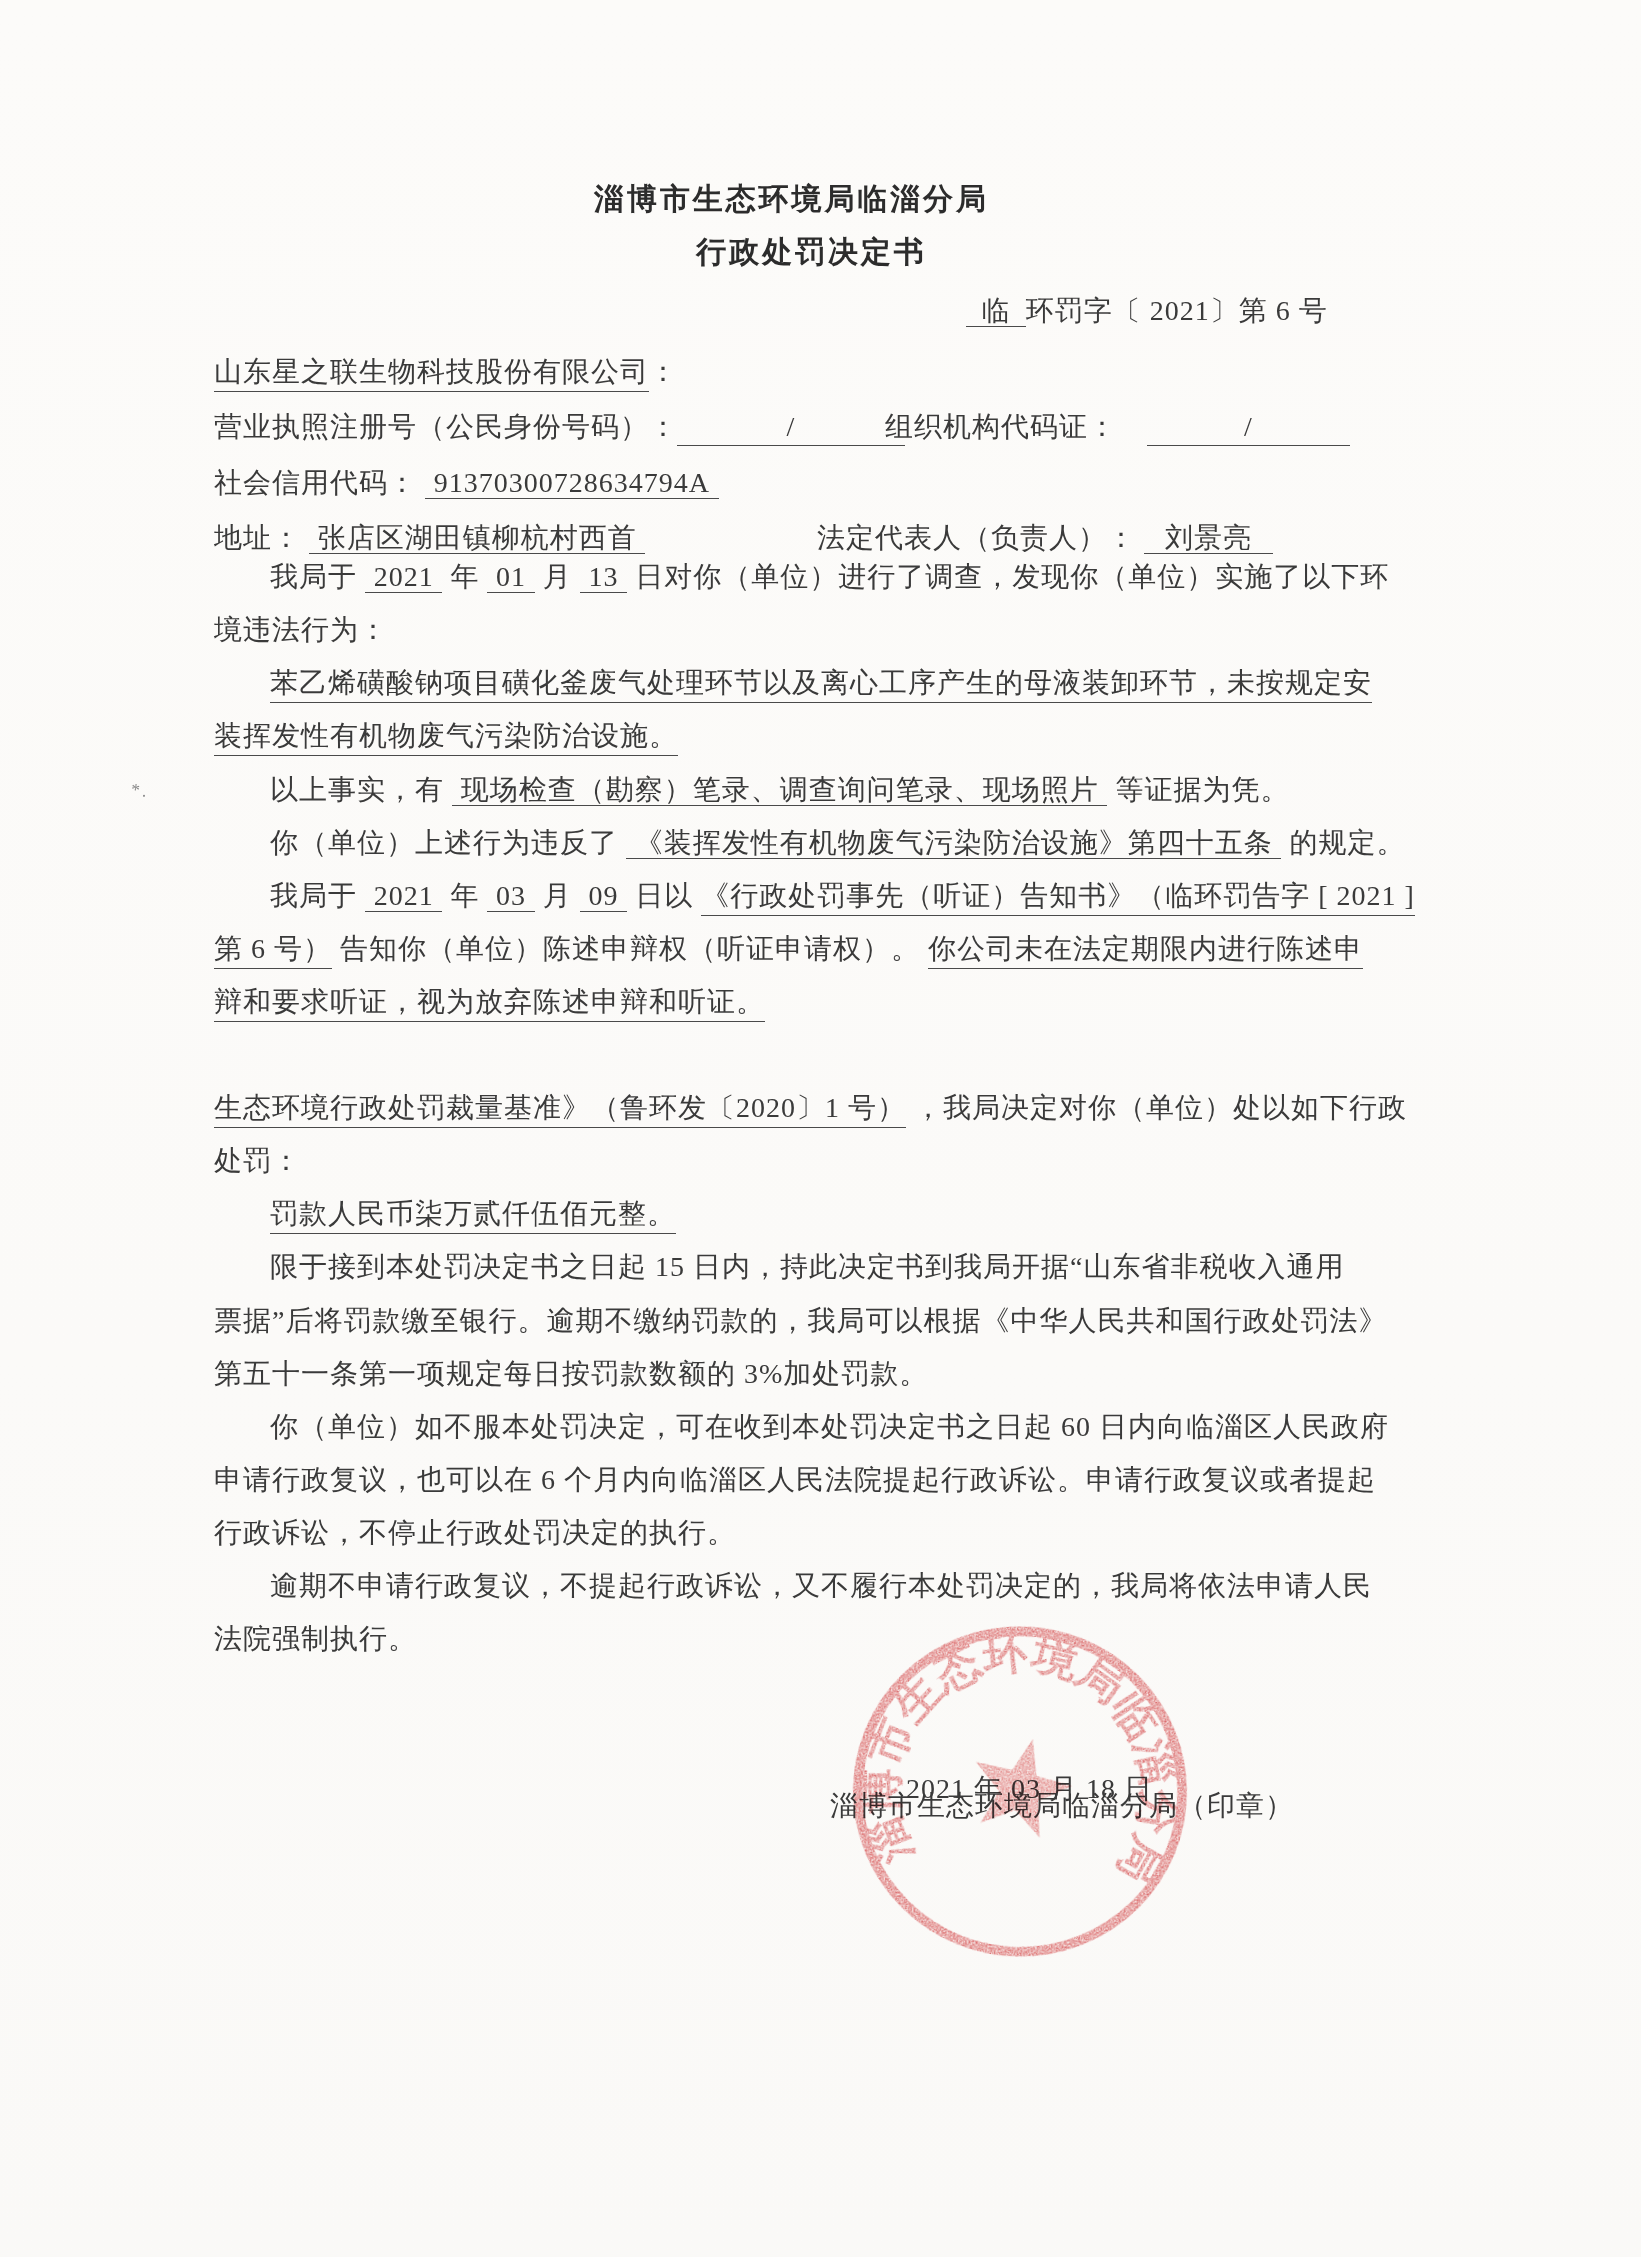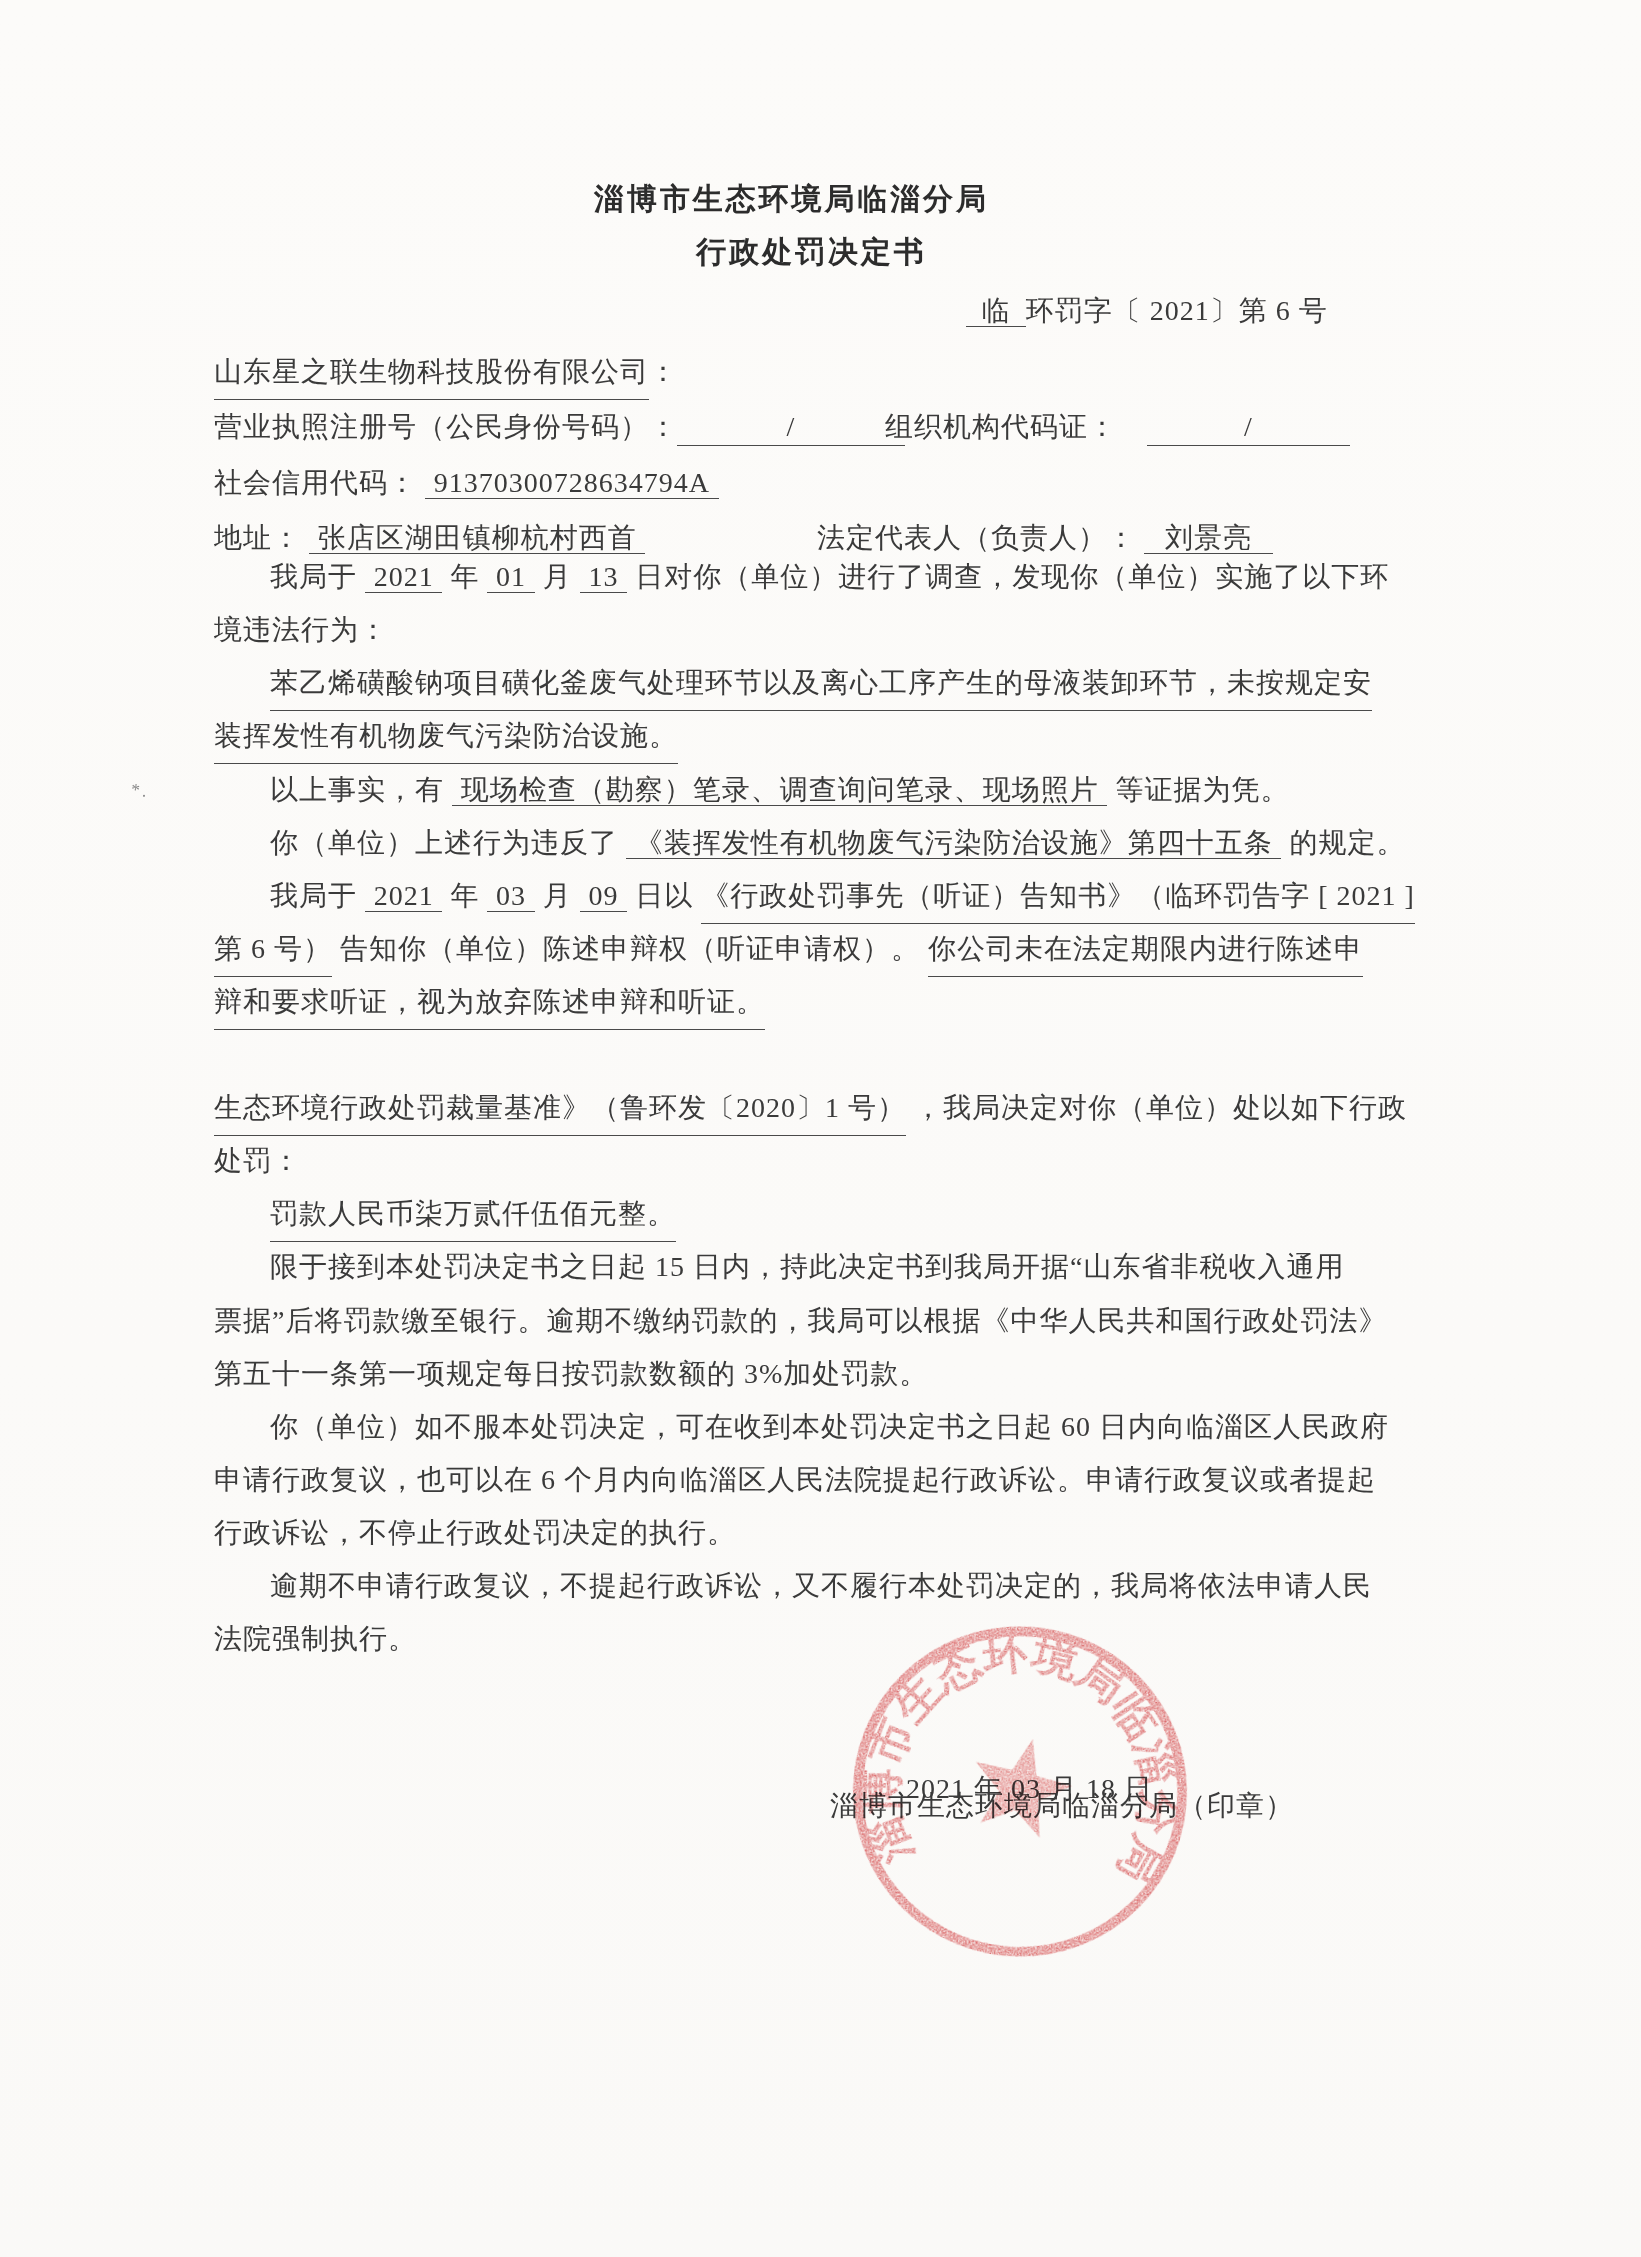--- a/index.html
+++ b/index.html
@@ -8,21 +8,21 @@
     background:linear-gradient(180deg,#fcfbf9 0%,#fbfaf8 60%,#faf9f7 100%);
     overflow:hidden;
     font-family:"Liberation Serif","DejaVu Serif",serif;
     color:#3a3a3a;
   }
   .line{position:absolute;height:42px;line-height:42px;font-size:28px;letter-spacing:1px;white-space:nowrap;}
   .title{left:0;width:1583px;text-align:center;font-weight:bold;font-size:30px;letter-spacing:2.9px;color:#2c2c2c;}
   .docno{font-size:28px;}
   .body-line{left:214px;}
   .ind{padding-left:56px;}
-  .u{border-bottom:1.9px solid #4a4a4a;padding-bottom:12px;}
+  .u{border-bottom:1.9px solid #4a4a4a;padding-bottom:4px;}
   .blank{display:inline-block;text-align:center;border-bottom:1.9px solid #4a4a4a;height:39px;}
   .pad{padding:0 15.4px;}
   .pad-sm{padding:0 8.7px;}
   .pad-md{padding:0 21px;}
   .abs{position:absolute;}
   .sig{position:absolute;font-size:28px;letter-spacing:1px;white-space:nowrap;z-index:2;}
   .stampwrap{position:absolute;left:827px;top:1606px;width:386px;height:371px;z-index:3;mix-blend-mode:multiply;opacity:.92;}
   .artifact{position:absolute;left:131px;top:780px;font-size:17.4px;color:#8a8a8a;transform:rotate(8deg);letter-spacing:2.9px;z-index:1;}
 </style>
 </head>

